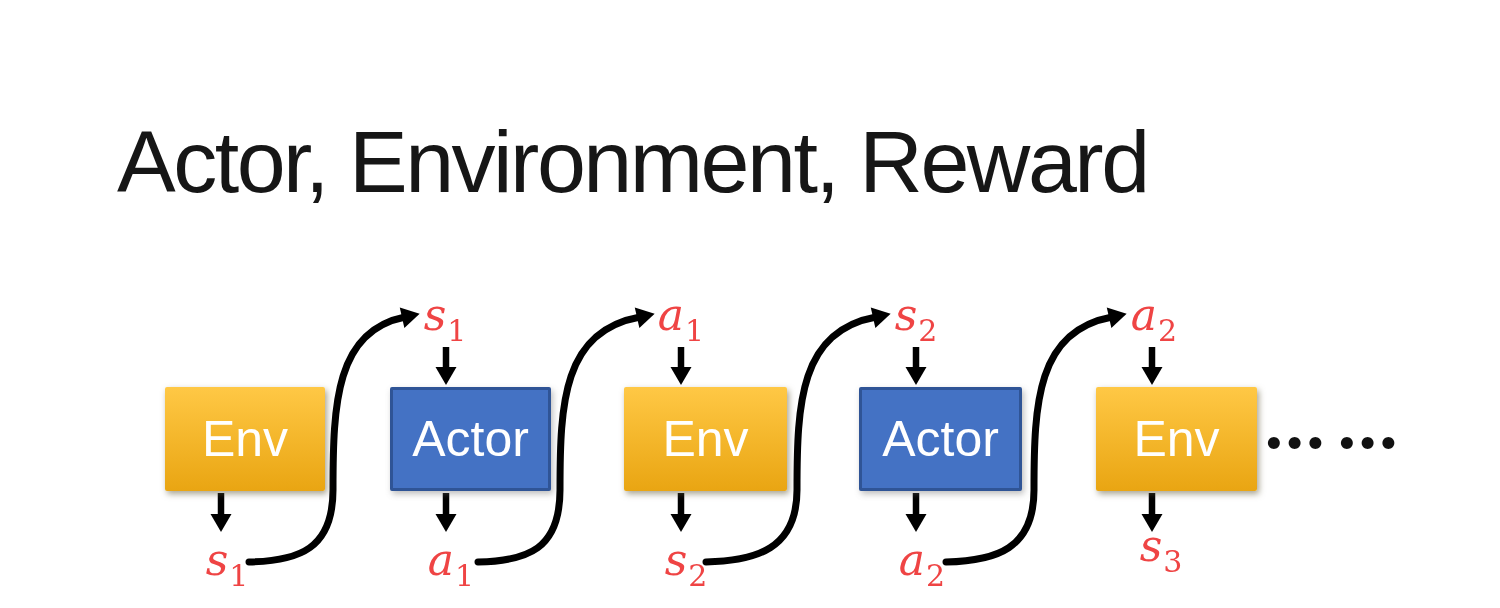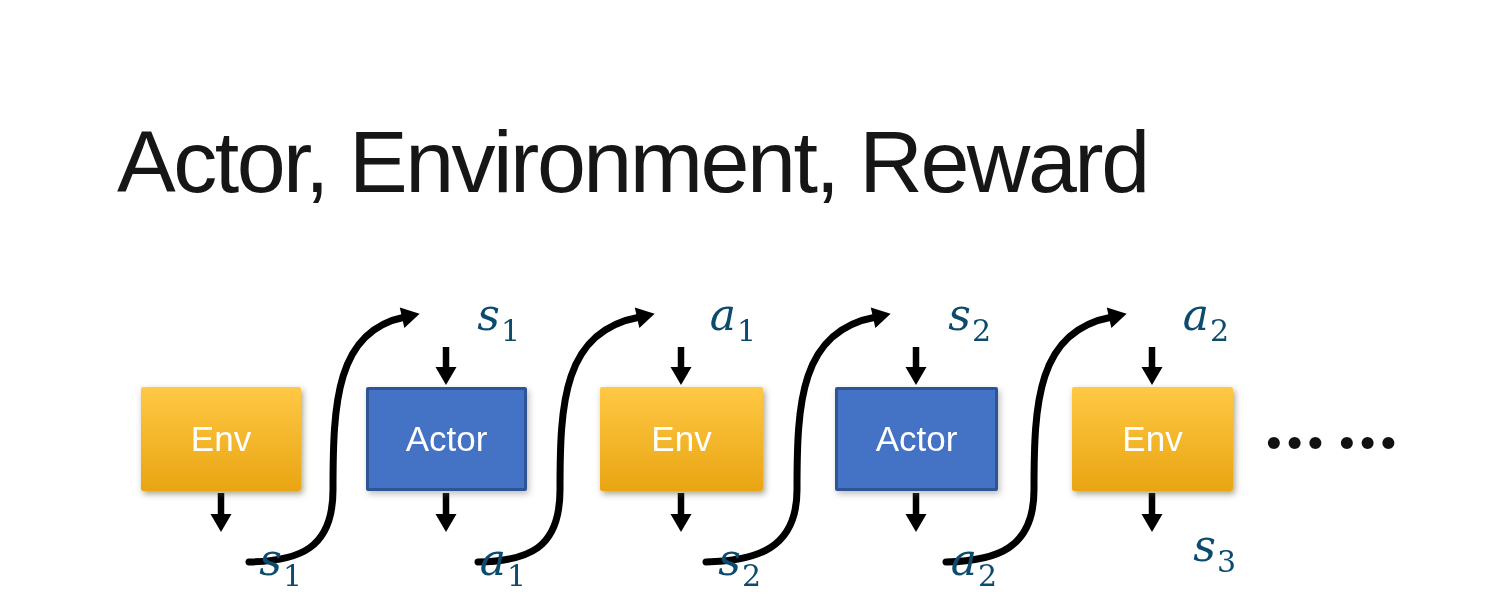--- a/index.html
+++ b/index.html
@@ -10,34 +10,34 @@
   }
   #stage{position:absolute;inset:0;}
   #title{
     position:absolute;left:117px;top:118px;
     font-size:88px;font-weight:300;letter-spacing:-2.5px;line-height:1;
     color:#161616;white-space:nowrap;
   }
   #arrow-layer{position:absolute;left:0;top:0;pointer-events:none;}
   .box{
     position:absolute;display:flex;align-items:center;justify-content:center;
-    color:#fff;font-size:35px;box-sizing:border-box;border-radius:2px;
+    color:#fff;font-size:50px;box-sizing:border-box;border-radius:2px;margin-left:24px;
   }
   .box.env{
     background:linear-gradient(180deg,var(--env-top) 0%,var(--env-bot) 100%);
     box-shadow:2px 3px 6px rgba(95,88,55,.55);
   }
   .box.actor{
     background:var(--actor-fill);
     border:3px solid var(--actor-border);
     box-shadow:2px 3px 6px rgba(110,110,110,.45);
   }
   .mlabel{
-    position:absolute;width:150px;text-align:right;line-height:1;
-    font-family:"DejaVu Serif",serif;font-style:italic;font-size:44px;color:#0c4a6e;
+    position:absolute;width:150px;text-align:center;line-height:1;
+    font-family:"DejaVu Serif",serif;font-style:italic;font-size:44px;color:#ef4444;
     white-space:nowrap;
   }
   .mlabel sub{
     font-style:normal;font-size:30px;line-height:0;vertical-align:-11px;margin-left:1px;
   }
   #dots{
     position:absolute;left:1263px;top:427px;line-height:1;
     font-family:"DejaVu Sans",sans-serif;font-weight:bold;font-size:34px;
     letter-spacing:-1px;color:#111;white-space:nowrap;
   }

